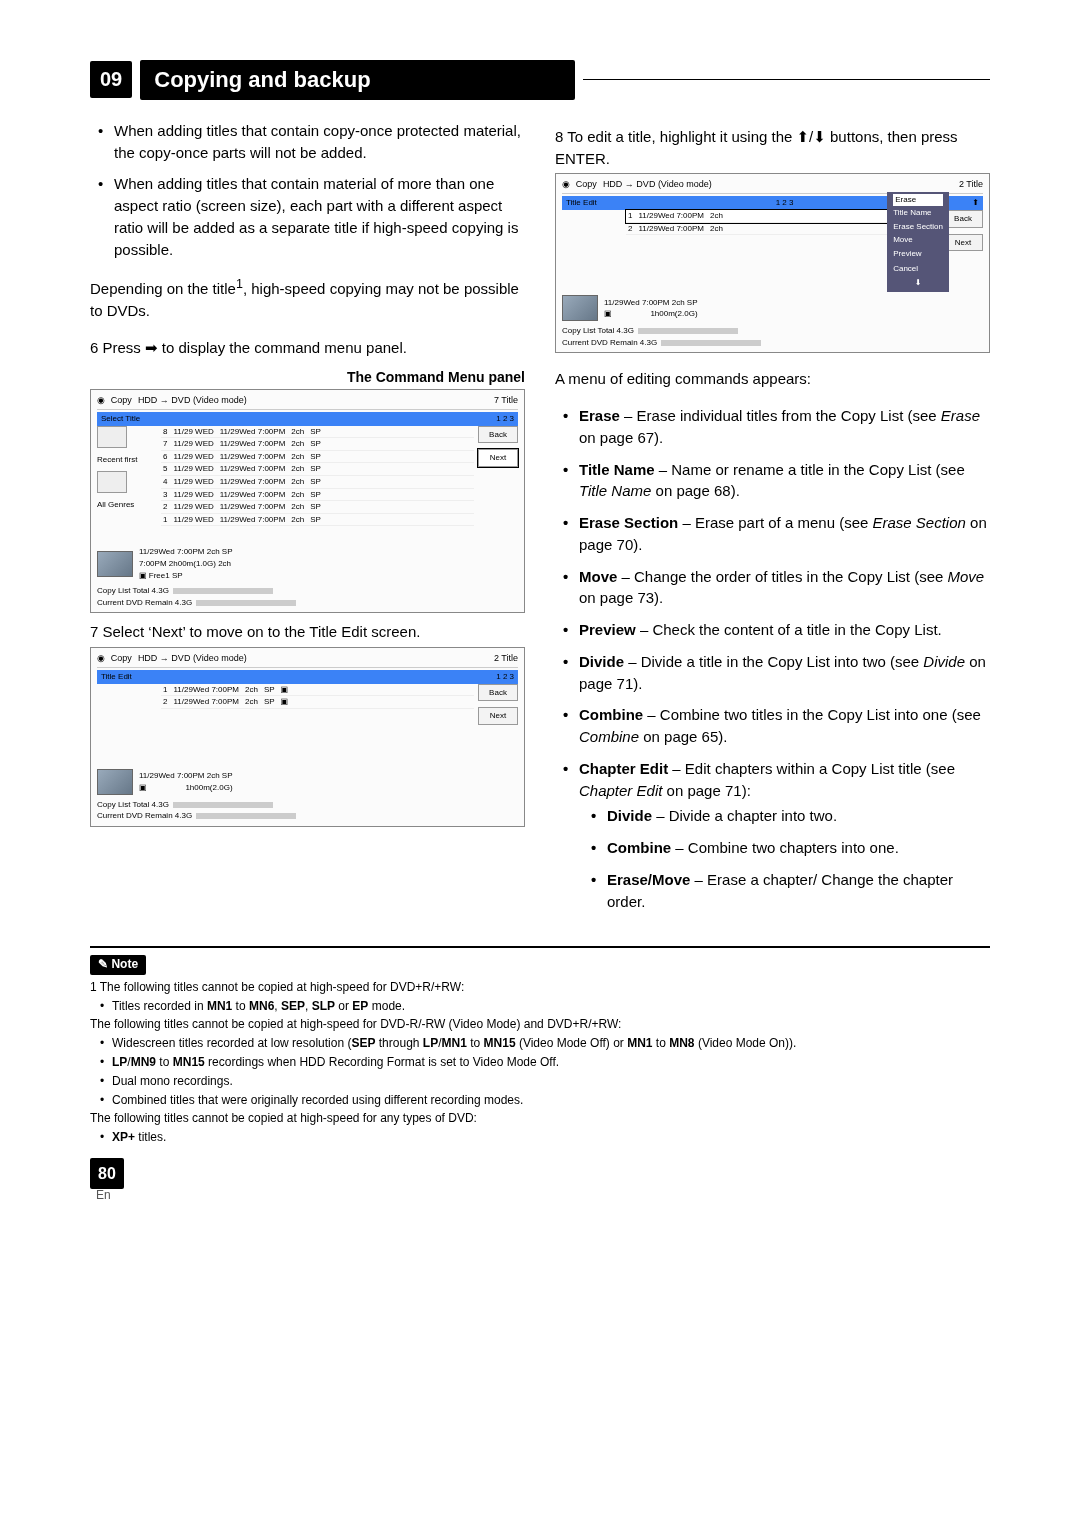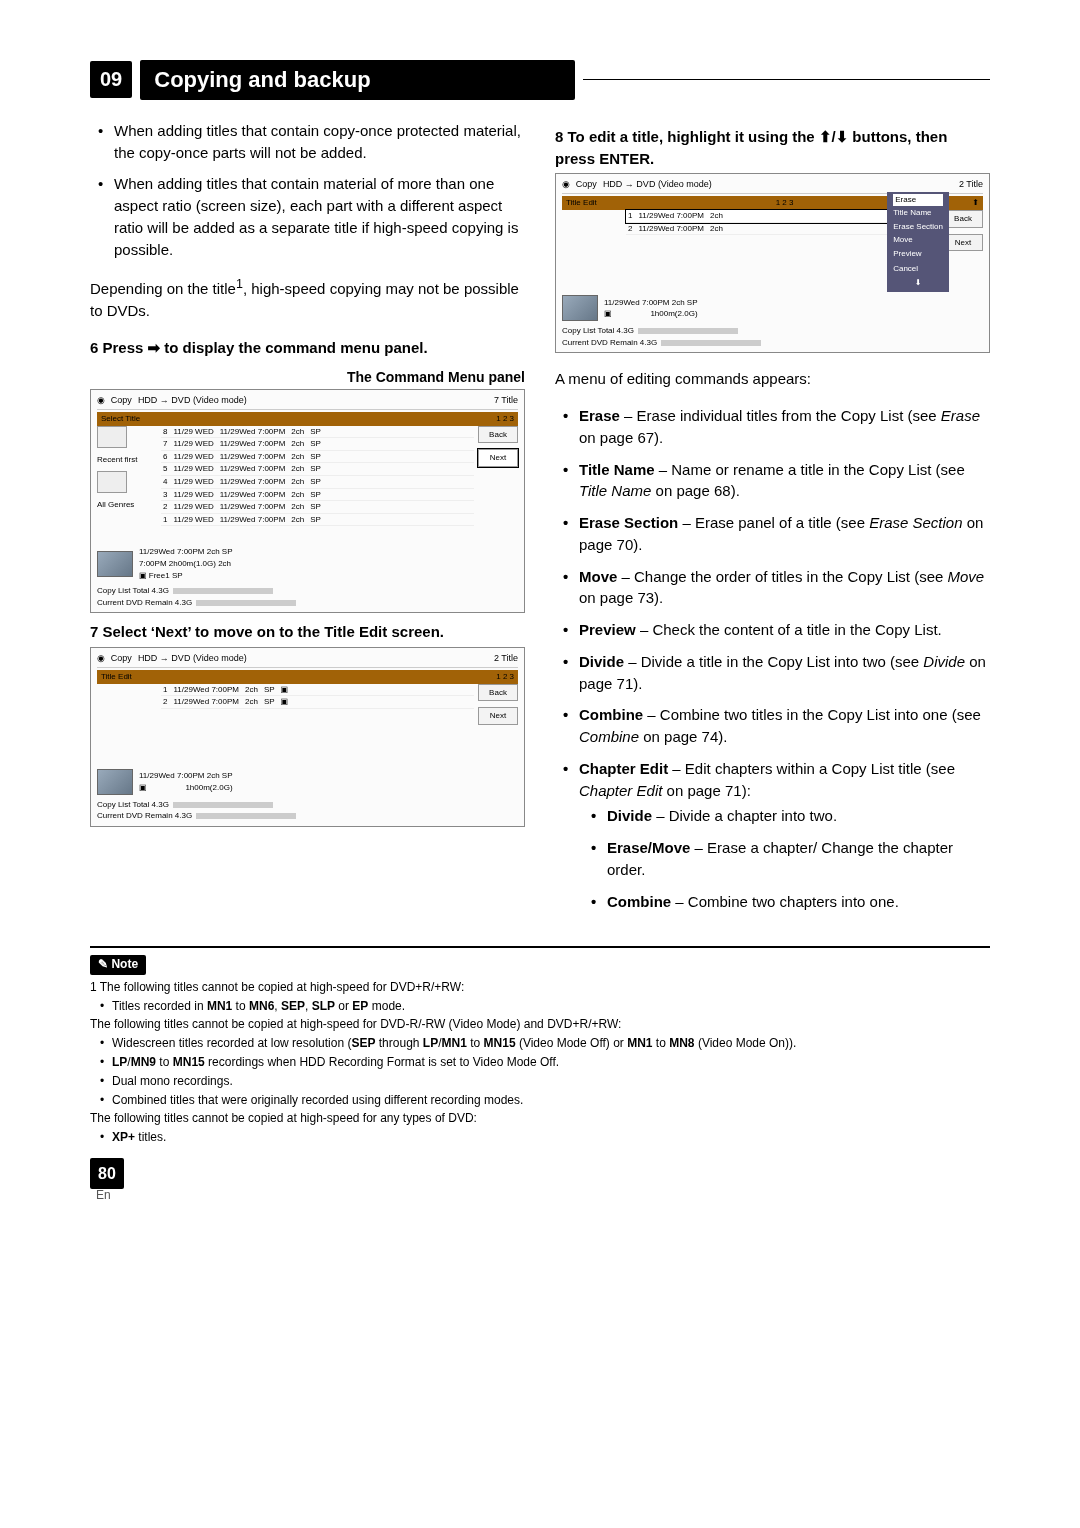--- a/index.html
+++ b/index.html
@@ -7,26 +7,26 @@
 .chapter-head { display: flex; align-items: center; margin-bottom: 20px; }
 .chapnum { background: #000; color: #fff; font-weight: bold; padding: 4px 10px; font-size: 20px; border-radius: 2px; margin-right: 8px; text-align: right; }
 .chaptitle { flex: 1; background: #000; color: #fff; font-weight: bold; font-size: 22px; padding: 4px 14px; border-radius: 2px; position: relative; }
 
 .chapline { flex:1; border-top:1px solid #000; margin-left:8px; height:0; align-self:center; }
 .cols { display: flex; gap: 30px; }
 .col { flex: 1; min-width: 0; }
 .bul { list-style: none; padding-left: 14px; margin: 0 0 12px 0; }
 .bul li { position: relative; padding-left: 10px; margin-bottom: 10px; }
 .bul li::before { content: "•"; position: absolute; left: -6px; }
-.step { font-weight: bold; margin: 6px 0 4px 0; }
+.step { font-weight: normal; margin: 6px 0 4px 0; }
 .caption-r { text-align: right; font-size: 14px; font-weight: bold; margin: 8px 0 2px 0; }
 .fig { border: 1px solid #888; padding: 4px 6px; font-size: 9px; background: #fbfbfb; margin-bottom: 8px; }
 .fig .topbar { display: flex; align-items: center; gap: 6px; border-bottom: 1px solid #ccc; padding-bottom: 2px; margin-bottom: 2px; font-size: 9px; }
 .fig .topbar .spacer { flex: 1; }
-.tabs { background: #a16207; padding: 1px 4px; font-size: 8px; display:flex; justify-content:space-between; }
+.tabs { background: #3b82f6; padding: 1px 4px; font-size: 8px; display:flex; justify-content:space-between; }
 .figbody { display: flex; gap: 4px; }
 .leftcol { width: 60px; font-size: 8px; }
 .leftcol div { margin-bottom: 6px; }
 .tablebox { flex:1; }
 .tablerow { display: flex; gap: 6px; font-size: 8px; border-bottom: 1px solid #eee; padding: 0 2px; }
 .tablerow span { white-space: nowrap; }
 .rightbtns { width: 40px; display: flex; flex-direction: column; gap: 6px; }
 .btn { border: 1px solid #999; text-align: center; font-size: 8px; padding: 2px 0; background: #f3f3f3; }
 .btn.sel { background:#fff; outline:1px solid #000; }
 .thumbrow { display:flex; gap:6px; align-items:center; font-size:8px; margin-top:20px; }
@@ -290,30 +290,30 @@
           <span>Copy List Total</span> <span>4.3G</span><span class="bar"></span><br>
           <span>Current DVD Remain</span> <span>4.3G</span><span class="bar"></span>
         </div>
       </div>
 
       <p>A menu of editing commands appears:</p>
 
       <ul class="desc-list">
         <li><b>Erase</b><span> – Erase individual titles from the Copy List (see </span><em>Erase</em><span> on page 67).</span></li>
         <li><b>Title Name</b><span> – Name or rename a title in the Copy List (see </span><em>Title Name</em><span> on page 68).</span></li>
-        <li><b>Erase Section</b><span> – Erase panel of a title (see </span><em>Erase Section</em><span> on page 70).</span></li>
+        <li><b>Erase Section</b><span> – Erase part of a menu (see </span><em>Erase Section</em><span> on page 70).</span></li>
         <li><b>Move</b><span> – Change the order of titles in the Copy List (see </span><em>Move</em><span> on page 73).</span></li>
         <li><b>Preview</b><span> – Check the content of a title in the Copy List.</span></li>
         <li><b>Divide</b><span> – Divide a title in the Copy List into two (see </span><em>Divide</em><span> on page 71).</span></li>
-        <li><b>Combine</b><span> – Combine two titles in the Copy List into one (see </span><em>Combine</em><span> on page 74).</span></li>
+        <li><b>Combine</b><span> – Combine two titles in the Copy List into one (see </span><em>Combine</em><span> on page 65).</span></li>
         <li><b>Chapter Edit</b><span> – Edit chapters within a Copy List title (see </span><em>Chapter Edit</em><span> on page 71):</span>
           <ul class="sub-list">
             <li><b>Divide</b><span> – Divide a chapter into two.</span></li>
+            <li><b>Combine</b><span> – Combine two chapters into one.</span></li>
             <li><b>Erase/Move</b><span> – Erase a chapter/ Change the chapter order.</span></li>
-            <li><b>Combine</b><span> – Combine two chapters into one.</span></li>
           </ul>
         </li>
       </ul>
     </div>
   </div>
 
   <hr class="noteline">
   <span class="notehdr">Note</span>
   <div class="notes">
     <div>1 The following titles cannot be copied at high-speed for DVD+R/+RW:</div>

